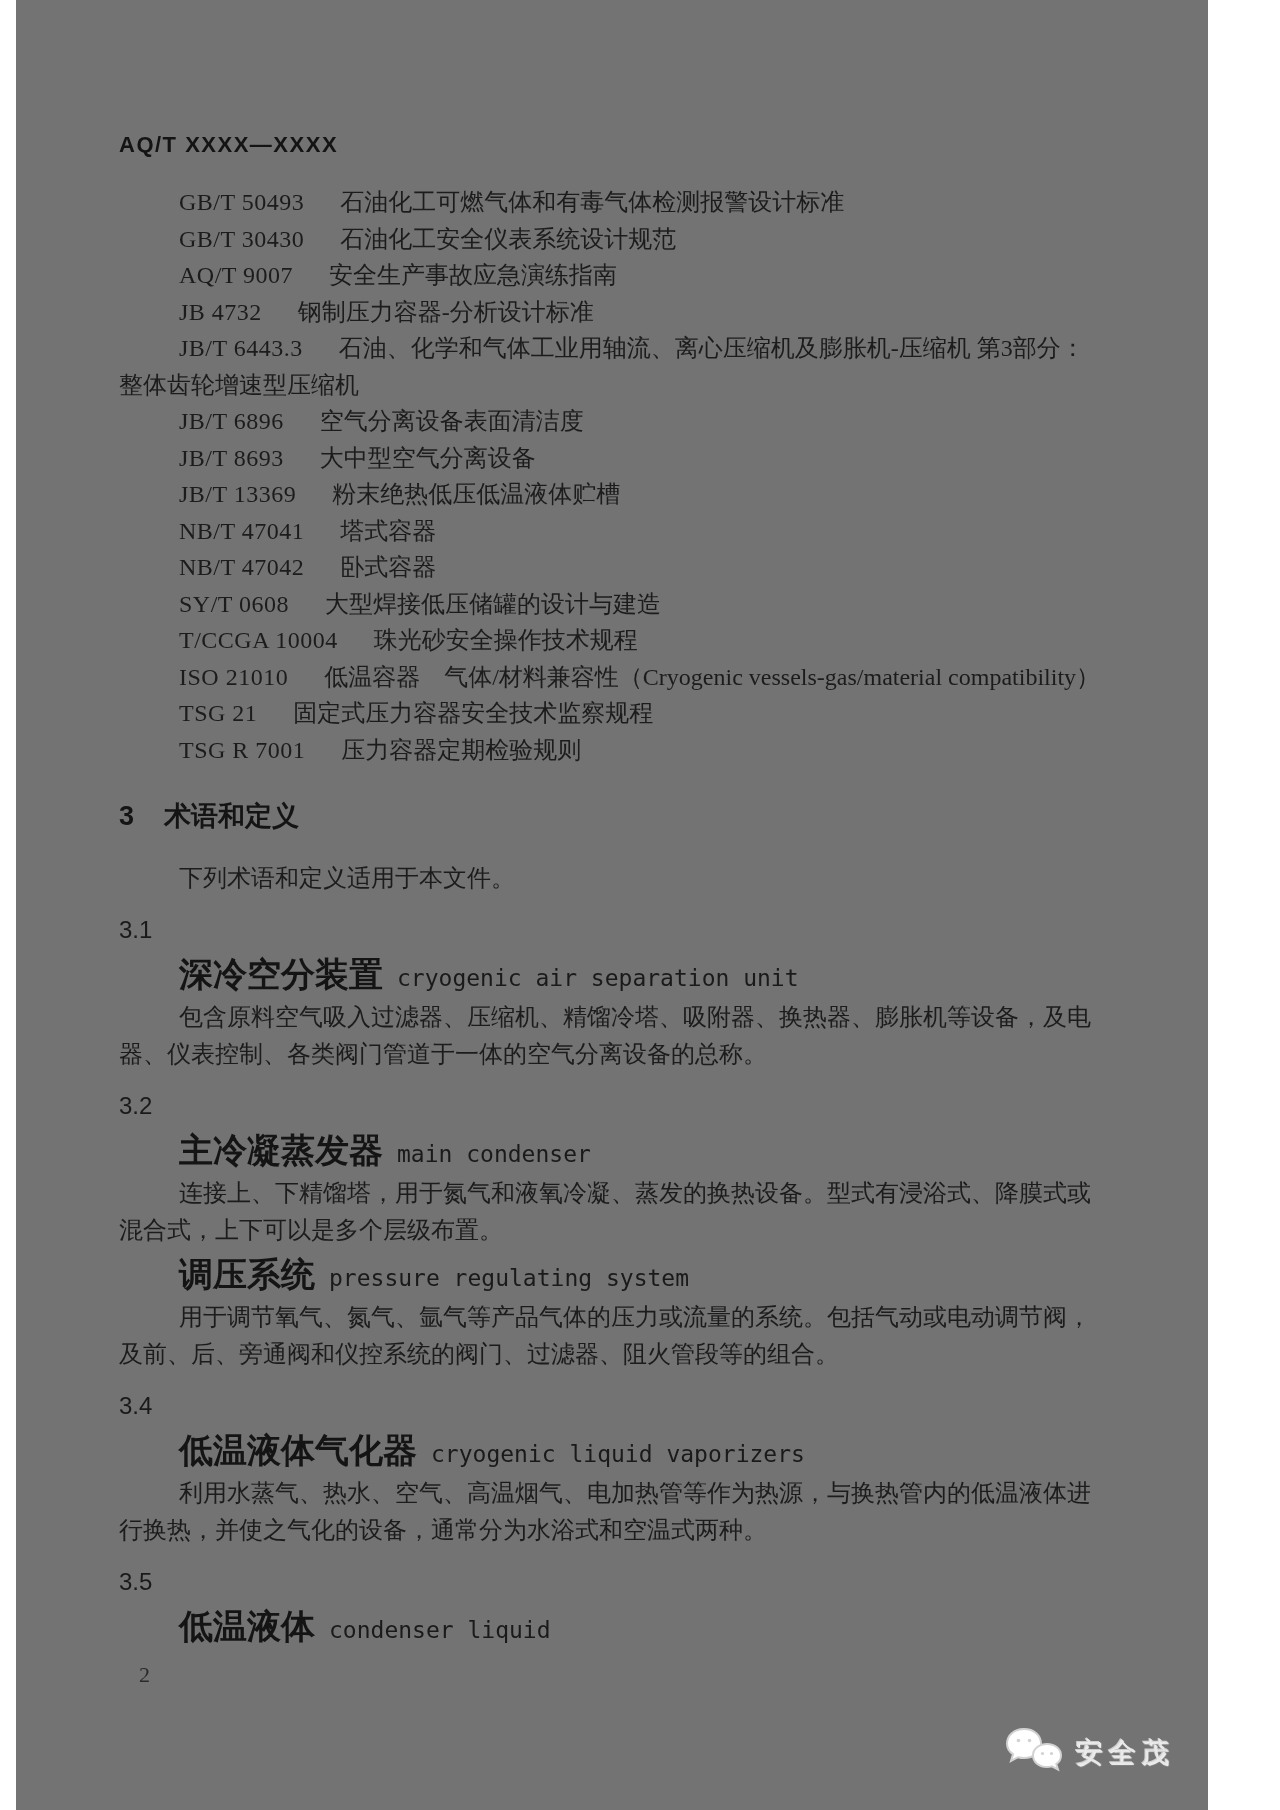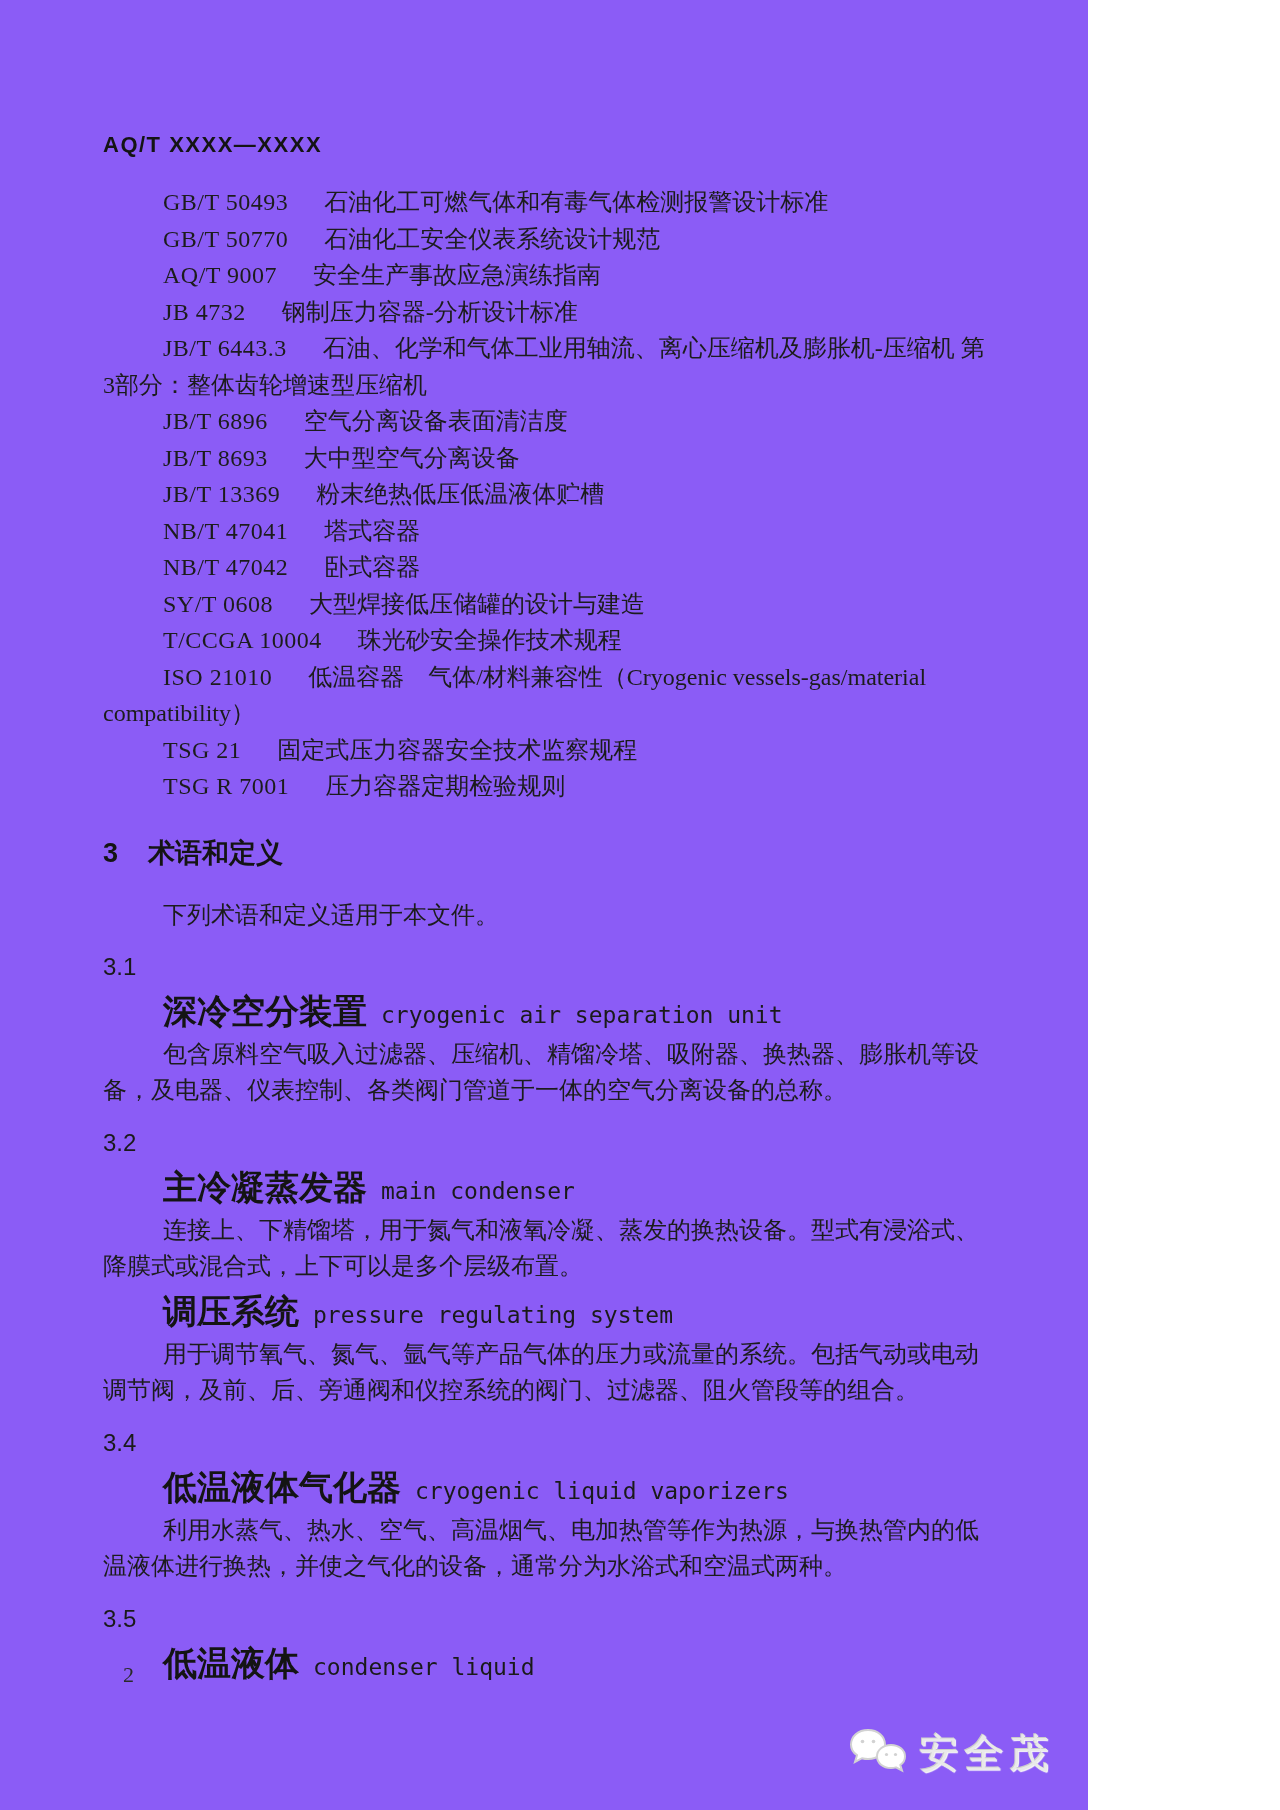--- a/index.html
+++ b/index.html
@@ -1,22 +1,23 @@
 <!DOCTYPE html>
 <html><head>
 <meta charset="utf-8">
 <style>
   html,body{margin:0;padding:0;background:#ffffff;}
   .page{
     position:relative;
-    width:1088px;height:1810px;
-    background:#8b5cf6;
+    width:1192px;height:1810px;
+    background:#737373;
     overflow:hidden;
     font-family:"Liberation Serif","DejaVu Serif",serif;
     color:#1c1c1c;
+    margin-left:16px;
   }
   .content{padding:132px 102px 0 103px;}
   .doc-header{
     font-family:"Liberation Sans","DejaVu Sans",sans-serif;
     font-weight:bold;font-size:22px;letter-spacing:1.5px;color:#141414;
   }
   .refs{margin-top:26px;}
   .ref-line{
     margin:0;font-size:24px;line-height:36.5px;
     text-indent:60px;color:#1c1c1c;
@@ -49,37 +50,37 @@
     position:absolute;left:123px;top:1662px;
     font-size:22px;color:#2a2a2a;
   }
   .watermark{
     position:absolute;right:34px;top:1726px;
     display:flex;align-items:center;gap:10px;
     user-select:none;
   }
   .watermark-text{
     font-family:Liberation Sans, sans-serif;
-    font-size:40px;letter-spacing:5px;
+    font-size:28px;letter-spacing:5px;
     color:#e9e9e9;
     text-shadow:-1px -1px 0 #cccccc, 1px 1px 1px #fafafa;
   }
 </style>
 </head>
 <body>
 
 <div class="page">
   <div class="content">
 
     <div class="doc-header">AQ/T XXXX—XXXX</div>
 
     <div class="refs">
   <p class="ref-line"><span class="ref-code">GB/T 50493</span><span class="ref-title">石油化工可燃气体和有毒气体检测报警设计标准</span></p>
 
-  <p class="ref-line"><span class="ref-code">GB/T 50770</span><span class="ref-title">石油化工安全仪表系统设计规范</span></p>
+  <p class="ref-line"><span class="ref-code">GB/T 30430</span><span class="ref-title">石油化工安全仪表系统设计规范</span></p>
 
   <p class="ref-line"><span class="ref-code">AQ/T 9007</span><span class="ref-title">安全生产事故应急演练指南</span></p>
 
   <p class="ref-line"><span class="ref-code">JB 4732</span><span class="ref-title">钢制压力容器-分析设计标准</span></p>
 
   <p class="ref-line"><span class="ref-code">JB/T 6443.3</span><span class="ref-title">石油、化学和气体工业用轴流、离心压缩机及膨胀机-压缩机 第3部分：整体齿轮增速型压缩机</span></p>
 
   <p class="ref-line"><span class="ref-code">JB/T 6896</span><span class="ref-title">空气分离设备表面清洁度</span></p>
 
   <p class="ref-line"><span class="ref-code">JB/T 8693</span><span class="ref-title">大中型空气分离设备</span></p>

